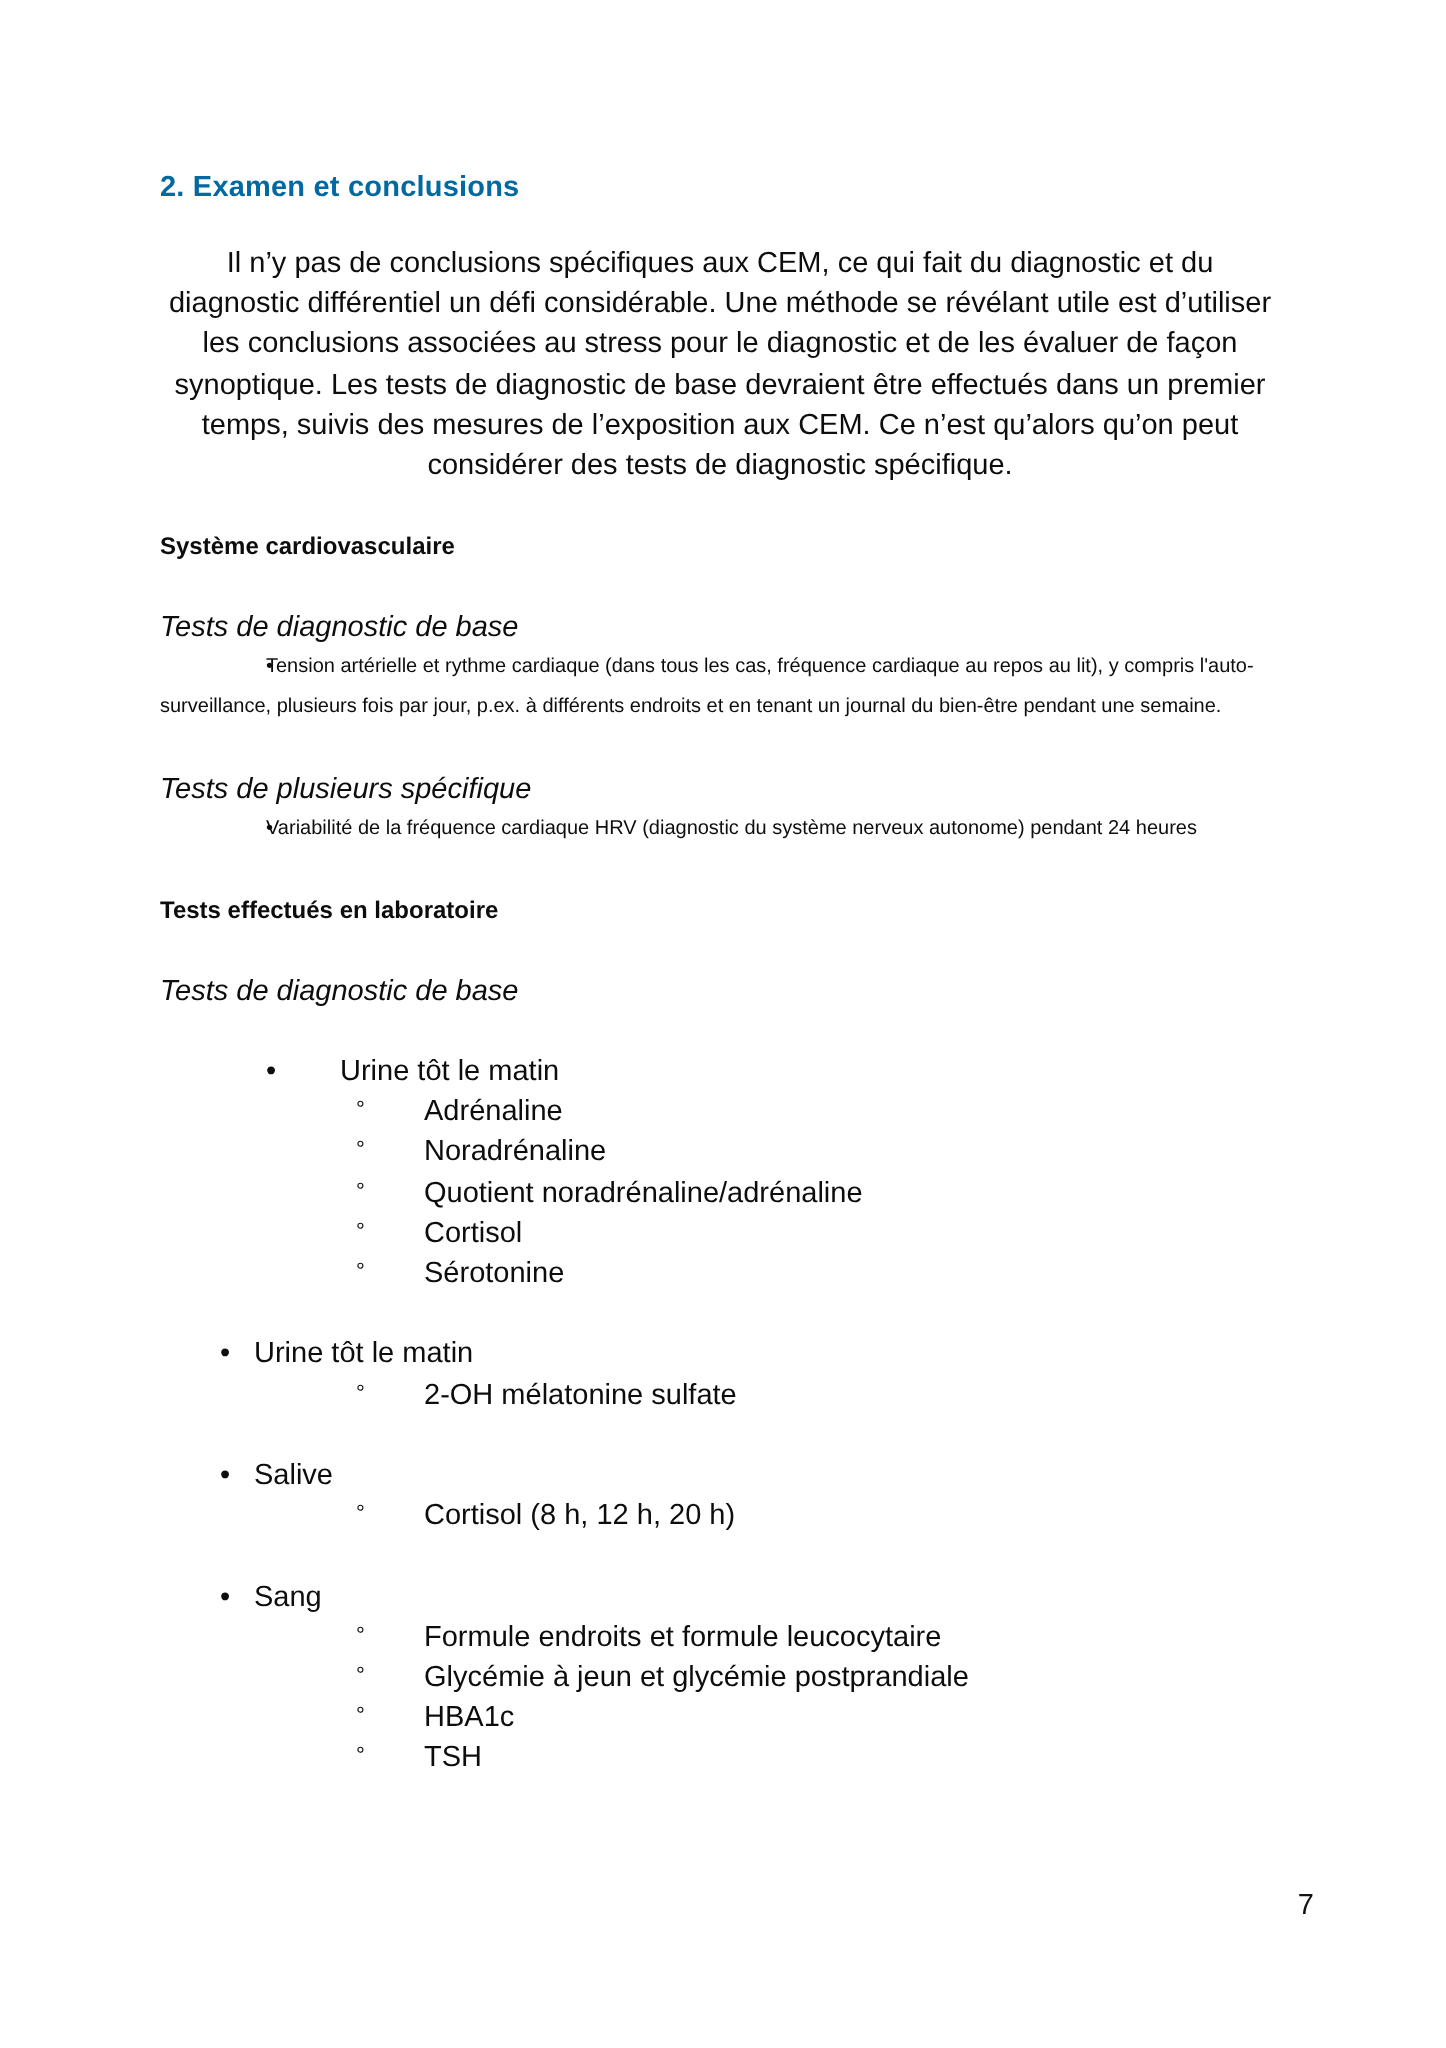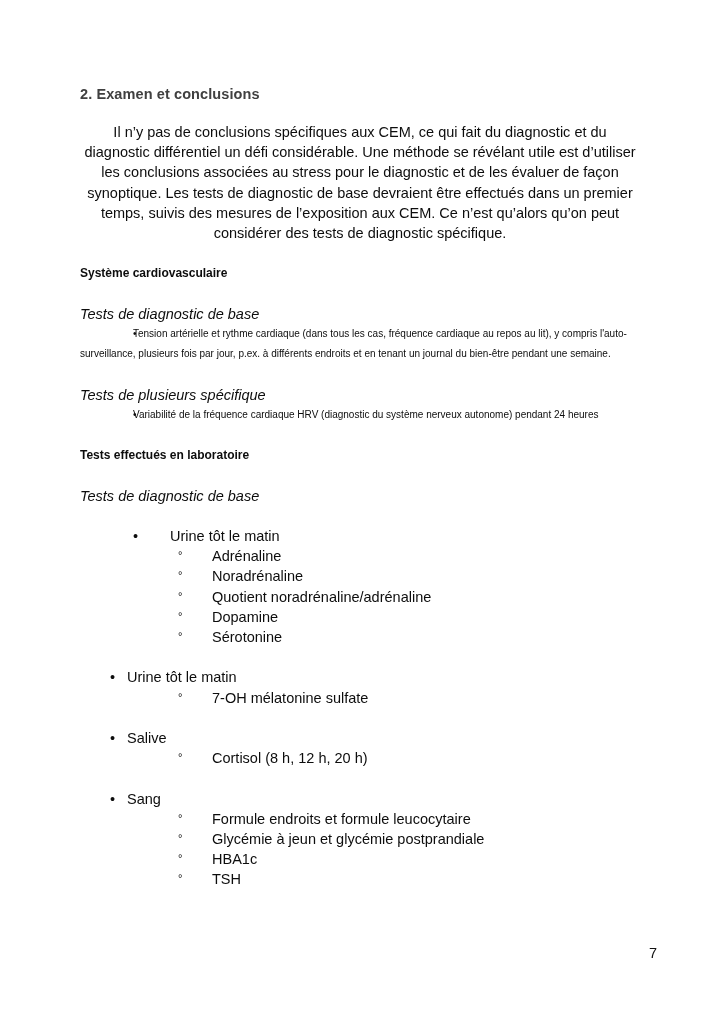--- a/index.html
+++ b/index.html
@@ -22,21 +22,21 @@
   }
   .content {
     position: absolute;
     left: 80px;
     top: 85px;
     width: 560px;
   }
 
   
   .sec-heading {
-    color: #404040;
+    color: #0369a1;
     font-size: 14.5px;
     font-weight: bold;
     line-height: 18px;
     margin: 0 0 19px 0;
     letter-spacing: 0.1px;
   }
   p.body {
     font-size: 14.5px;
     line-height: 20.2px;
     margin: 0;
@@ -161,38 +161,38 @@
       <p class="lab-l2">
         <span class="b2">°</span>
         <span>Noradrénaline</span>
       </p>
       <p class="lab-l2">
         <span class="b2">°</span>
         <span>Quotient noradrénaline/adrénaline</span>
       </p>
       <p class="lab-l2">
         <span class="b2">°</span>
-        <span>Dopamine</span>
+        <span>Cortisol</span>
       </p>
       <p class="lab-l2">
         <span class="b2">°</span>
         <span>Sérotonine</span>
       </p>
     </div>
 
     <div class="spacer-line"></div>
 
     <div class="lab-group">
       <p class="lab-l1 lab-l1-b">
         <span class="b1">•</span>
         <span>Urine tôt le matin</span>
       </p>
       <p class="lab-l2">
         <span class="b2">°</span>
-        <span>7-OH mélatonine sulfate</span>
+        <span>2-OH mélatonine sulfate</span>
       </p>
     </div>
 
     <div class="spacer-line"></div>
 
     <div class="lab-group">
       <p class="lab-l1 lab-l1-b">
         <span class="b1">•</span>
         <span>Salive</span>
       </p>

